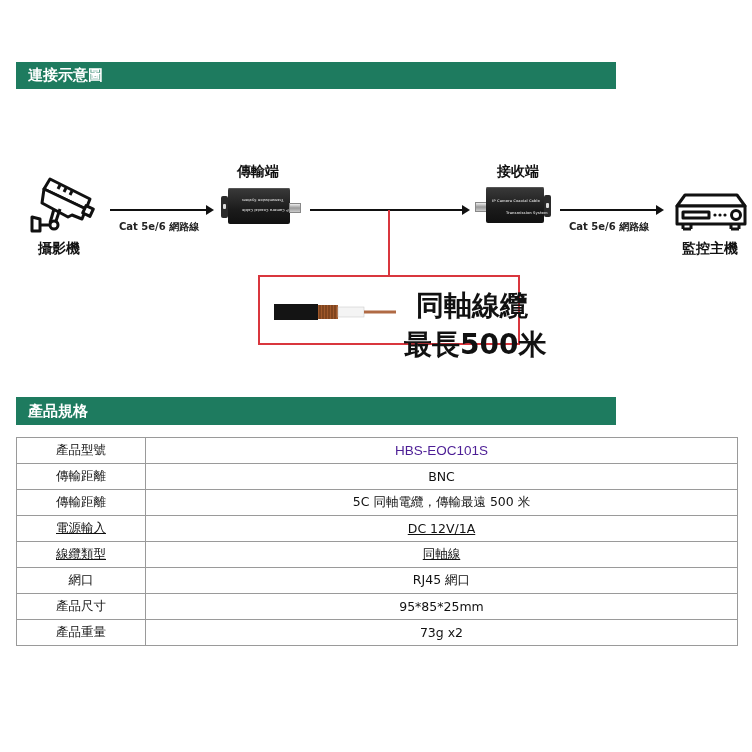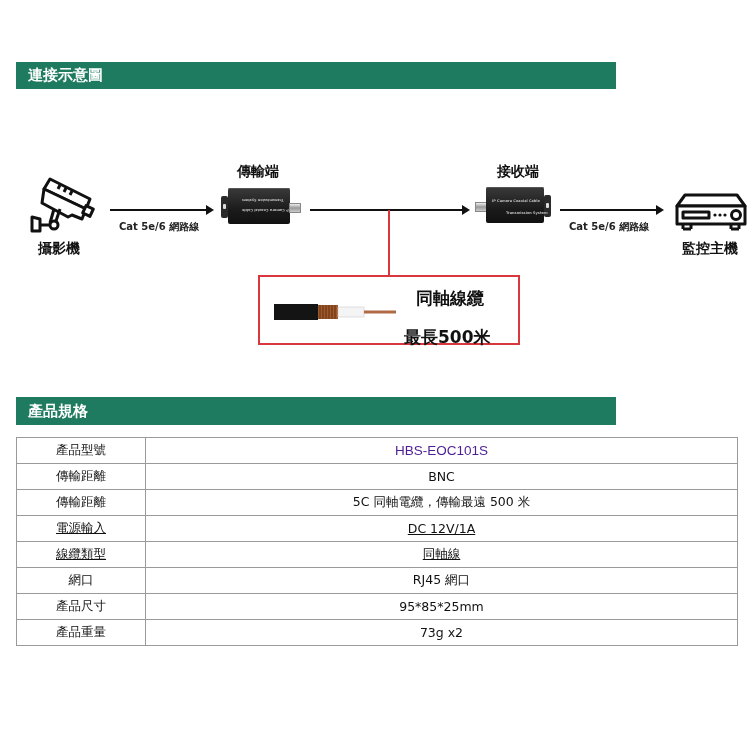--- a/index.html
+++ b/index.html
@@ -42,21 +42,21 @@
   .bnc {
     position: absolute; width: 12px; height: 10px;
     background: linear-gradient(180deg, #eee, #999 50%, #ccc);
     border: 1px solid #888; box-sizing: border-box;
   }
   .red-line { position: absolute; background: #d9363e; }
   .red-box {
     position: absolute; left: 258px; top: 175px; width: 262px; height: 70px;
     border: 2px solid #d9363e; box-sizing: border-box; background: #fff;
   }
-  .cable-title { position: absolute; font-weight: bold; font-size: 17px; color: #111; white-space: nowrap; letter-spacing: 0px; }
+  .cable-title { position: absolute; font-weight: bold; font-size: 28px; color: #111; white-space: nowrap; letter-spacing: 0px; }
 
   .spec-table {
     position: absolute; left: 16px; top: 437px; width: 722px;
     border-collapse: collapse; font-size: 12.5px;
   }
   .spec-table td {
     border: 1px solid #9a9a9a; height: 25px; padding: 0; text-align: center; color: #111;
     font-family: "DejaVu Sans", sans-serif;
     margin-top: 40px;
   }

